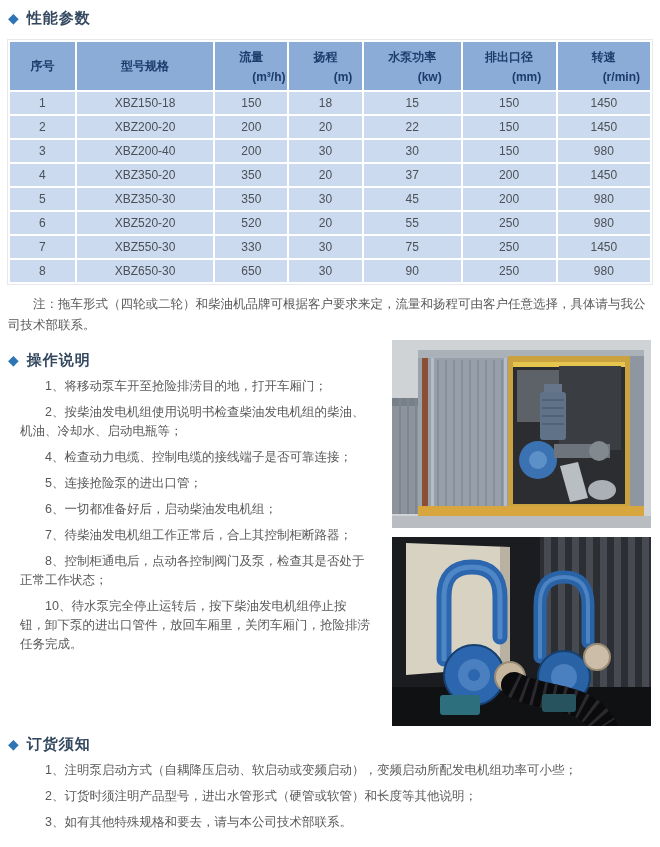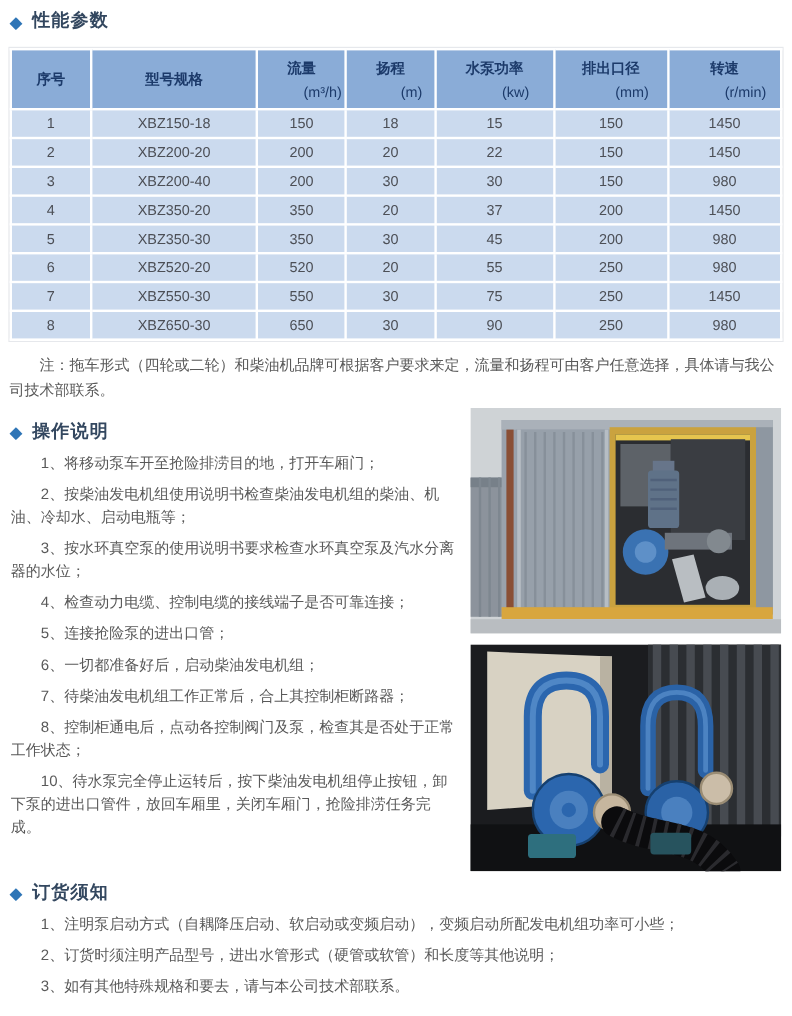--- a/index.html
+++ b/index.html
@@ -24,37 +24,37 @@
   table.perf-table {
     width: 644px; margin-top: 12px;
     border-collapse: collapse; table-layout: fixed;
     box-shadow: 0 0 0 1px #e6e8ec;
   }
   .perf-table th, .perf-table td { border: 2px solid #ffffff; text-align: center; }
   .perf-table th {
     background: #8aacd7; color: #1c3a6a;
     font-weight: 600; font-size: 12px; height: 50px; padding: 2px 0;
   }
-  .th-unit { margin-top: 4px; font-weight: 400; margin-left: 35px; }
+  .th-unit { margin-top: 4px; font-weight: 700; margin-left: 35px; }
   .perf-table td {
     background: #cbdaee; color: #4c4f56;
     font-size: 12px; height: 22px; padding: 4px 0;
   }
 
   .note {
     margin: 10px 4px 2px 0;
     font-size: 12.5px; line-height: 21px;
     text-indent: 2em; color: #595959;
   }
 
   .columns { display: flex; gap: 10px; margin-top: 2px; }
   .left-col { flex: 1; min-width: 0; }
   .op-title { margin-top: 12px; }
   .body-para {
-    margin: 7px 1px; font-size: 12.5px; line-height: 19px;
+    margin: 7px 12px; font-size: 12.5px; line-height: 19px;
     text-indent: 2em; color: #595959;
   }
   .right-col { width: 260px; display: flex; flex-direction: column; gap: 9px; margin-top: 2px; }
   .photo { margin: 0; width: 260px; }
   .photo svg { display: block; }
 
   .ordering { margin-top: 8px; }
 </style>
 </head>
 <body>
@@ -157,21 +157,21 @@
           <td>XBZ520-20</td>
           <td>520</td>
           <td>20</td>
           <td>55</td>
           <td>250</td>
           <td>980</td>
         </tr>
         <tr>
           <td>7</td>
           <td>XBZ550-30</td>
-          <td>550</td>
+          <td>330</td>
           <td>30</td>
           <td>75</td>
           <td>250</td>
           <td>1450</td>
         </tr>
         <tr>
           <td>8</td>
           <td>XBZ650-30</td>
           <td>650</td>
           <td>30</td>
@@ -186,21 +186,20 @@
 
   <div class="columns">
     <div class="left-col">
       <div class="section-title op-title">
         <span class="diamond">◆</span>
         <span>操作说明</span>
       </div>
       <div>
           <p class="body-para">1、将移动泵车开至抢险排涝目的地，打开车厢门；</p>
           <p class="body-para">2、按柴油发电机组使用说明书检查柴油发电机组的柴油、机油、冷却水、启动电瓶等；</p>
-          <p class="body-para">3、按水环真空泵的使用说明书要求检查水环真空泵及汽水分离器的水位；</p>
           <p class="body-para">4、检查动力电缆、控制电缆的接线端子是否可靠连接；</p>
           <p class="body-para">5、连接抢险泵的进出口管；</p>
           <p class="body-para">6、一切都准备好后，启动柴油发电机组；</p>
           <p class="body-para">7、待柴油发电机组工作正常后，合上其控制柜断路器；</p>
           <p class="body-para">8、控制柜通电后，点动各控制阀门及泵，检查其是否处于正常工作状态；</p>
           <p class="body-para">10、待水泵完全停止运转后，按下柴油发电机组停止按钮，卸下泵的进出口管件，放回车厢里，关闭车厢门，抢险排涝任务完成。</p>
         </div>
     </div>
 
     <div class="right-col">

